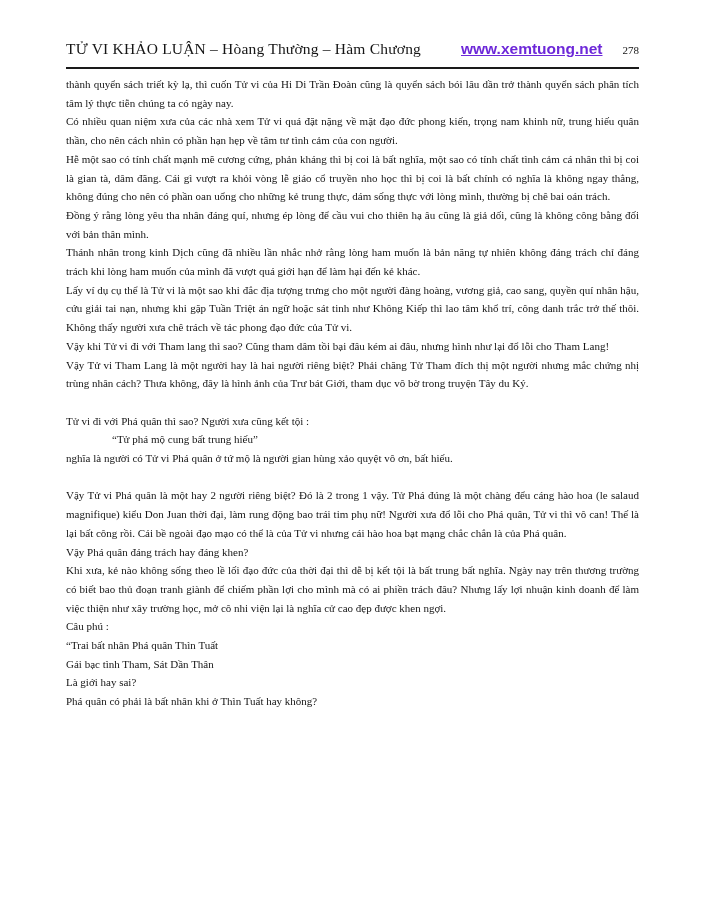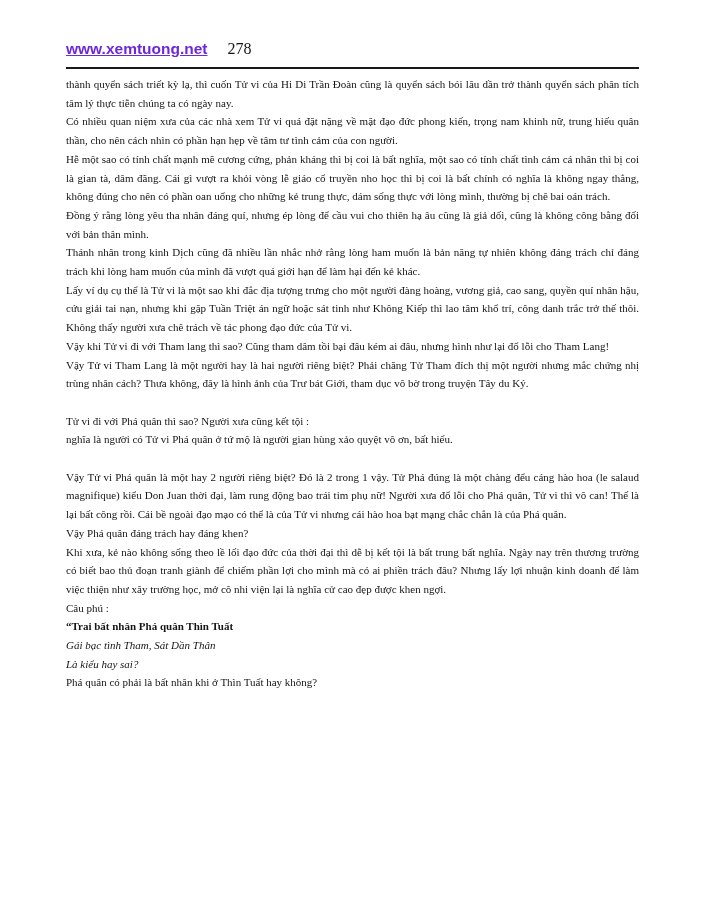--- a/index.html
+++ b/index.html
@@ -34,66 +34,68 @@
     gap: 20px;
   }
   .site-link {
     font-family: "Liberation Sans", "DejaVu Sans", sans-serif;
     font-weight: 700;
     font-size: 15.5px;
     text-decoration: underline;
     cursor: pointer;
   }
   .page-number {
-    font-size: 16px;
+    font-size: 11px;
   }
   .rule {
     margin: 9px 66px 0 66px;
     height: 0;
     border-top: 2px solid #1a1a1a;
   }
   .content {
     margin: 6px 66px 0 66px;
     font-size: 11px;
     line-height: 18.7px;
     text-align: justify;
   }
   .content p {
     margin: 0;
     padding: 0;
   }
   .content p.space-before { margin-top: 18.7px; }
   .content p.quote  { padding-left: 46px; text-align: left; }
-  .content p.bold   { font-weight: 700; text-align: left; }
-  .content p.italic { font-style: italic; text-align: left; }
+  .content p.bold   { font-weight: 400; text-align: left; }
+  .content p.italic { text-align: left; }
 </style>
 </head>
 <body>
 
 <div class="page">
   <div class="header">
+    <span class="doc-title">TỬ VI KHẢO LUẬN – Hòang Thường – Hàm Chương</span>
     <span class="header-right">
       <a class="site-link" style="color: #6d28d9;">www.xemtuong.net</a>
       <span class="page-number">278</span>
     </span>
   </div>
   <div class="rule"></div>
   <div class="content">
       <p class="normal">thành quyển sách triết kỳ lạ, thì cuốn Tử vi của Hi Di Trần Đoàn cũng là quyển sách bói lâu dần trở thành quyển sách phân tích tâm lý thực tiễn chúng ta có ngày nay.</p>
       <p class="normal">Có nhiều quan niệm xưa của các nhà xem Tử vi quá đặt nặng về mặt đạo đức phong kiến, trọng nam khinh nữ, trung hiếu quân thần, cho nên cách nhìn có phần hạn hẹp về tâm tư tình cảm của con người.</p>
       <p class="normal">Hễ một sao có tính chất mạnh mẽ cương cứng, phản kháng thì bị coi là bất nghĩa, một sao có tính chất tình cảm cá nhân thì bị coi là gian tà, dâm đãng. Cái gì vượt ra khỏi vòng lễ giáo cổ truyền nho học thì bị coi là bất chính có nghĩa là không ngay thẳng, không đúng cho nên có phần oan uổng cho những kẻ trung thực, dám sống thực với lòng mình, thường bị chê bai oán trách.</p>
       <p class="normal">Đồng ý rằng lòng yêu tha nhân đáng quí, nhưng ép lòng để cầu vui cho thiên hạ âu cũng là giả dối, cũng là không công bằng đối với bản thân mình.</p>
       <p class="normal">Thánh nhân trong kinh Dịch cũng đã nhiều lần nhắc nhở rằng lòng ham muốn là bản năng tự nhiên không đáng trách chỉ đáng trách khi lòng ham muốn của mình đã vượt quá giới hạn để làm hại đến kẻ khác.</p>
       <p class="normal">Lấy ví dụ cụ thể là Tử vi là một sao khi đắc địa tượng trưng cho một người đàng hoàng, vương giả, cao sang, quyền quí nhân hậu, cứu giải tai nạn, nhưng khi gặp Tuần Triệt án ngữ hoặc sát tinh như Không Kiếp thì lao tâm khổ trí, công danh trắc trở thế thôi. Không thấy người xưa chê trách về tác phong đạo đức của Tử vi.</p>
       <p class="normal">Vậy khi Tử vi đi với Tham lang thì sao? Cũng tham dâm tồi bại đâu kém ai đâu, nhưng hình như lại đổ lỗi cho Tham Lang!</p>
       <p class="normal">Vậy Tử vi Tham Lang là một người hay là hai người riêng biệt? Phải chăng Tử Tham đích thị một người nhưng mắc chứng nhị trùng nhân cách? Thưa không, đây là hình ảnh của Trư bát Giới, tham dục vô bờ trong truyện Tây du Ký.</p>
       <p class="normal space-before">Tử vi đi với Phá quân thì sao? Người xưa cũng kết tội :</p>
+      <p class="quote">“Tử phá mộ cung bất trung hiếu”</p>
       <p class="normal">nghĩa là người có Tử vi Phá quân ở tứ mộ là người gian hùng xảo quyệt vô ơn, bất hiếu.</p>
       <p class="normal space-before">Vậy Tử vi Phá quân là một hay 2 người riêng biệt? Đó là 2 trong 1 vậy. Tử Phá đúng là một chàng đểu cáng hào hoa (le salaud magnifique) kiểu Don Juan thời đại, làm rung động bao trái tim phụ nữ! Người xưa đổ lỗi cho Phá quân, Tử vi thì vô can! Thế là lại bất công rồi. Cái bề ngoài đạo mạo có thể là của Tử vi nhưng cái hào hoa bạt mạng chắc chắn là của Phá quân.</p>
       <p class="normal">Vậy Phá quân đáng trách hay đáng khen?</p>
       <p class="normal">Khi xưa, kẻ nào không sống theo lề lối đạo đức của thời đại thì dễ bị kết tội là bất trung bất nghĩa. Ngày nay trên thương trường có biết bao thủ đoạn tranh giành để chiếm phần lợi cho mình mà có ai phiền trách đâu? Nhưng lấy lợi nhuận kinh doanh để làm việc thiện như xây trường học, mở cô nhi viện lại là nghĩa cử cao đẹp được khen ngợi.</p>
       <p class="normal">Câu phú :</p>
       <p class="bold">“Trai bất nhân Phá quân Thìn Tuất</p>
       <p class="italic">Gái bạc tình Tham, Sát Dần Thân</p>
-      <p class="italic">Là kiểu hay sai?</p>
+      <p class="italic">Là giới hay sai?</p>
       <p class="normal">Phá quân có phải là bất nhân khi ở Thìn Tuất hay không?</p>
     </div>
 </div>
 
 </body></html>

